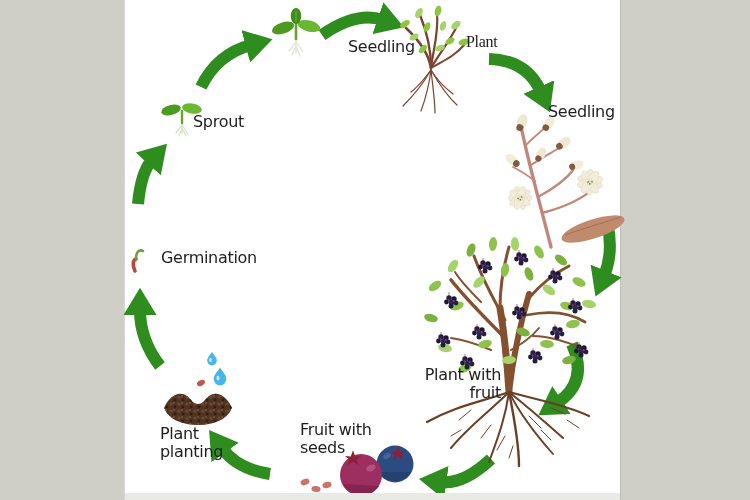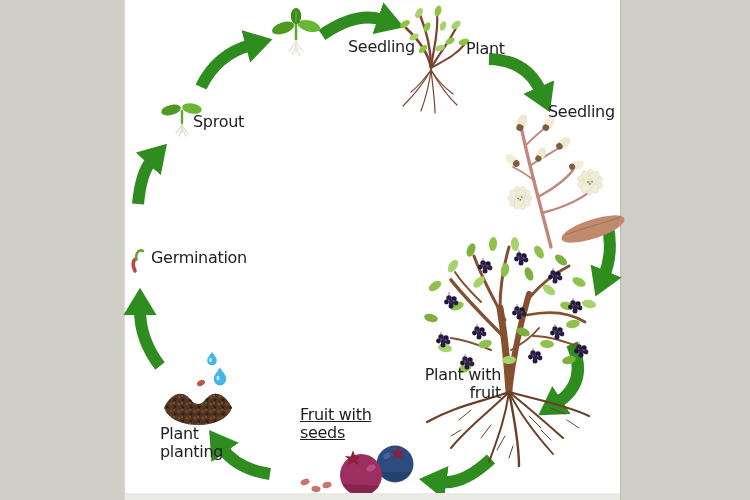--- a/index.html
+++ b/index.html
@@ -109,21 +109,21 @@
         <ellipse cx="71" cy="36" rx="5.5" ry="3.2" fill="#8cc63e" transform="rotate(-15 71 36)"></ellipse>
         <ellipse cx="21" cy="31" rx="5" ry="3" fill="#a5d46a" transform="rotate(-30 21 31)"></ellipse>
         <ellipse cx="34" cy="21" rx="5" ry="3" fill="#8cc63e" transform="rotate(-65 34 21)"></ellipse>
         <ellipse cx="50" cy="20" rx="5" ry="3" fill="#a5d46a" transform="rotate(-70 50 20)"></ellipse>
         <ellipse cx="57" cy="35" rx="5" ry="3" fill="#8cc63e" transform="rotate(-30 57 35)"></ellipse>
         <ellipse cx="30" cy="43" rx="5" ry="3" fill="#8cc63e" transform="rotate(-45 30 43)"></ellipse>
         <ellipse cx="47" cy="42" rx="5" ry="3" fill="#a5d46a" transform="rotate(-20 47 42)"></ellipse>
       </g>
     </svg>
   </div>
-  <div class="stage-label" style="left:341px; top:40px;">Plant</div>
+  <div class="stage-label" style="left:341px; top:33px;font-family:Liberation Serif, serif;">Plant</div>
 
   <div class="ill" style="left:368px; top:105px;">
     <svg width="135" height="145" viewBox="0 0 135 145">
       <ellipse cx="100" cy="124" rx="33" ry="9.5" fill="#c08a6e" transform="rotate(-18 100 124)"></ellipse>
       <path d="M72,130 C88,124 110,118 128,112" stroke="#a8714f" stroke-width="1" fill="none"></path>
       <g stroke="#c1877b" fill="none" stroke-linecap="round">
         <path d="M58,142 C50,110 38,68 29,26" stroke-width="3.4"></path>
         <path d="M45,92 C60,84 72,76 81,64" stroke-width="2.4"></path>
         <path d="M38,60 C50,52 60,47 69,41" stroke-width="2"></path>
         <path d="M33,40 C41,32 47,27 53,22" stroke-width="1.8"></path>
@@ -314,21 +314,21 @@
       <path d="M82,28 a18.5,18.5 0 0 0 32,0" fill="#223a66" opacity="0.6"></path>
       <use href="#cal" fill="#8c2038" transform="translate(101,10) scale(1.15)"></use>
       <ellipse cx="90" cy="12" rx="4" ry="2.6" fill="#44639a" transform="rotate(-30 90 12)"></ellipse>
 
       <circle cx="64" cy="31" r="21" fill="#9c2f5f"></circle>
       <path d="M46,40 a21,21 0 0 0 36,2" fill="#7c1f46" opacity="0.7"></path>
       <use href="#cal" fill="#8c2038" transform="translate(56,15) scale(1.25)"></use>
       <ellipse cx="74" cy="24" rx="5" ry="3.2" fill="#b5507e" transform="rotate(-25 74 24)"></ellipse>
     </svg>
   </div>
-  <div class="stage-label" style="left:175px; top:406px; width:92px;text-decoration:underline;">Fruit with seeds</div>
+  <div class="stage-label" style="left:175px; top:421px; width:92px;">Fruit with seeds</div>
 
   <div class="ill" style="left:36px; top:346px;">
     <svg width="74" height="84" viewBox="0 0 74 84">
       <defs>
         <path id="drop" d="M0,-9 C3,-4 6,-2 6,2 A6,6 0 1,1 -6,2 C-6,-2 -3,-4 0,-9 Z"></path>
         <pattern id="soilTex" width="8" height="7" patternUnits="userSpaceOnUse">
           <circle cx="2" cy="2" r="1.6" fill="#6d4a2e"></circle>
           <circle cx="6" cy="5" r="1.4" fill="#32200f"></circle>
           <circle cx="5" cy="1" r="0.9" fill="#7d5a3a"></circle>
         </pattern>
@@ -345,16 +345,16 @@
     </svg>
   </div>
   <div class="stage-label" style="left:35px; top:425px; width:76px;">Plant planting</div>
 
   <div class="ill" style="left:4px; top:247px;">
     <svg width="18" height="26" viewBox="0 0 18 26">
       <path d="M6,24 C3,18 4,13 7,12" stroke="#b44a40" stroke-width="3.6" fill="none" stroke-linecap="round"></path>
       <path d="M7,12 C7,5 10,2 14,4" stroke="#6aa33c" stroke-width="2.6" fill="none" stroke-linecap="round"></path>
     </svg>
   </div>
-  <div class="stage-label" style="left:26px; top:249px;">Germination</div>
+  <div class="stage-label" style="left:36px; top:249px;">Germination</div>
 
   <div class="bottom-strip"></div>
 </div>
 
 </body></html>

